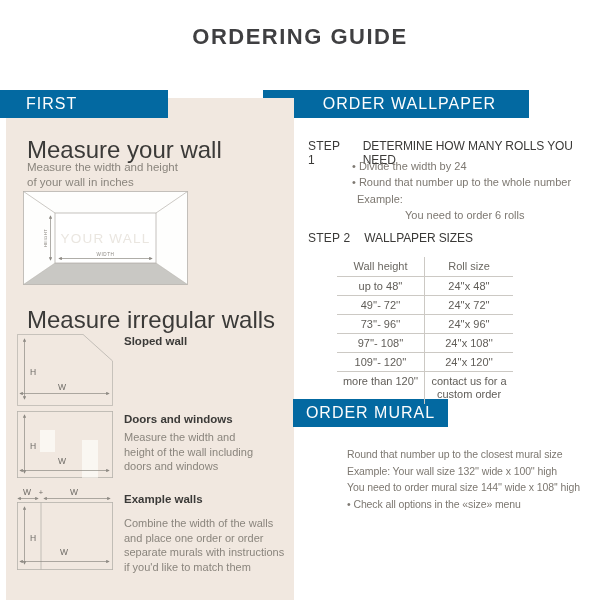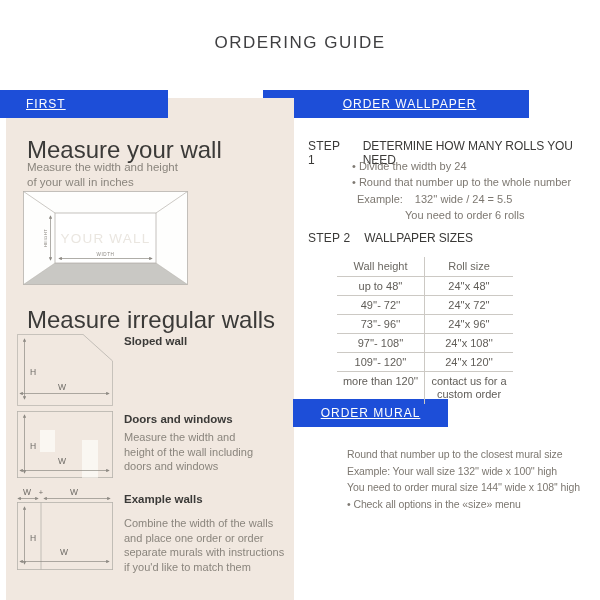--- a/index.html
+++ b/index.html
@@ -1,22 +1,22 @@
 <!DOCTYPE html>
 <html><head>
 <meta charset="utf-8">
 <style>
   html,body{margin:0;padding:0;background:#fff;}
   #canvas{position:relative;width:600px;height:600px;background:#ffffff;overflow:hidden;
           font-family:"Liberation Sans","DejaVu Sans",sans-serif;-webkit-font-smoothing:antialiased;}
   .abs{position:absolute;}
-  .page-title{left:0;right:0;top:33px;text-align:center;font-size:17px;letter-spacing:1.5px;
-              color:#3f3f41;font-weight:400;z-index:4;}
+  .page-title{left:0;right:0;top:24px;text-align:center;font-size:22px;letter-spacing:1.5px;
+              color:#3f3f41;font-weight:700;z-index:4;}
   .panel{left:6px;top:98px;width:288px;height:502px;background:#f1e8e0;z-index:1;}
-  .bar{background:#1d4ed8;color:#fdfdfd;font-size:12px;letter-spacing:1px;line-height:28px;height:28px;text-decoration:underline;}
+  .bar{background:#0369a1;color:#fdfdfd;font-size:16px;letter-spacing:1px;line-height:28px;height:28px;}
   .bar-first{left:0;top:90px;width:142px;padding-left:26px;z-index:3;}
   .bar-wallpaper{left:263px;top:90px;width:239px;text-align:center;padding-left:27px;box-sizing:content-box;z-index:0;}
   .bar-mural{left:293px;top:399px;width:155px;text-align:center;z-index:2;}
   .h2{font-size:24px;color:#3b3a38;font-weight:400;z-index:2;}
   .body-l{font-size:11.5px;color:#8a857d;line-height:15px;z-index:2;}
   .mini-title{font-size:11.5px;font-weight:bold;color:#3b3a38;z-index:2;}
   .mini-desc{font-size:11px;color:#8a857d;line-height:14.5px;z-index:2;}
   .step-row{display:flex;gap:14px;font-size:12px;color:#3a3937;letter-spacing:.2px;z-index:2;justify-content:space-between;}
   .step-row .step-title{letter-spacing:-0.1px;}
   .body-r{font-size:11px;color:#7d7871;line-height:16px;z-index:2;}
@@ -134,21 +134,20 @@
   <div class="abs step-row" style="left:308px;top:139px;">
     <span class="step-label">STEP 1</span>
     <span class="step-title">DETERMINE HOW MANY ROLLS YOU NEED</span>
   </div>
   <div class="abs body-r" style="left:352px;top:158px;">
     <div>• Divide the width by 24</div>
     <div>• Round that number up to the whole number</div>
   </div>
   <div class="abs body-r" style="left:357px;top:191px;display:flex;gap:12px;">
     <span>Example:</span>
-    <span>132'' wide / 24 = 5.5</span>
   </div>
   <div class="abs body-r" style="left:405px;top:207px;">You need to order 6 rolls</div>
 
   <div class="abs step-row" style="left:308px;top:231px;">
     <span class="step-label">STEP 2</span>
     <span class="step-title">WALLPAPER SIZES</span>
   </div>
 
   <div class="abs tbl" style="left:337px;top:257px;">
     <div class="tr head">

